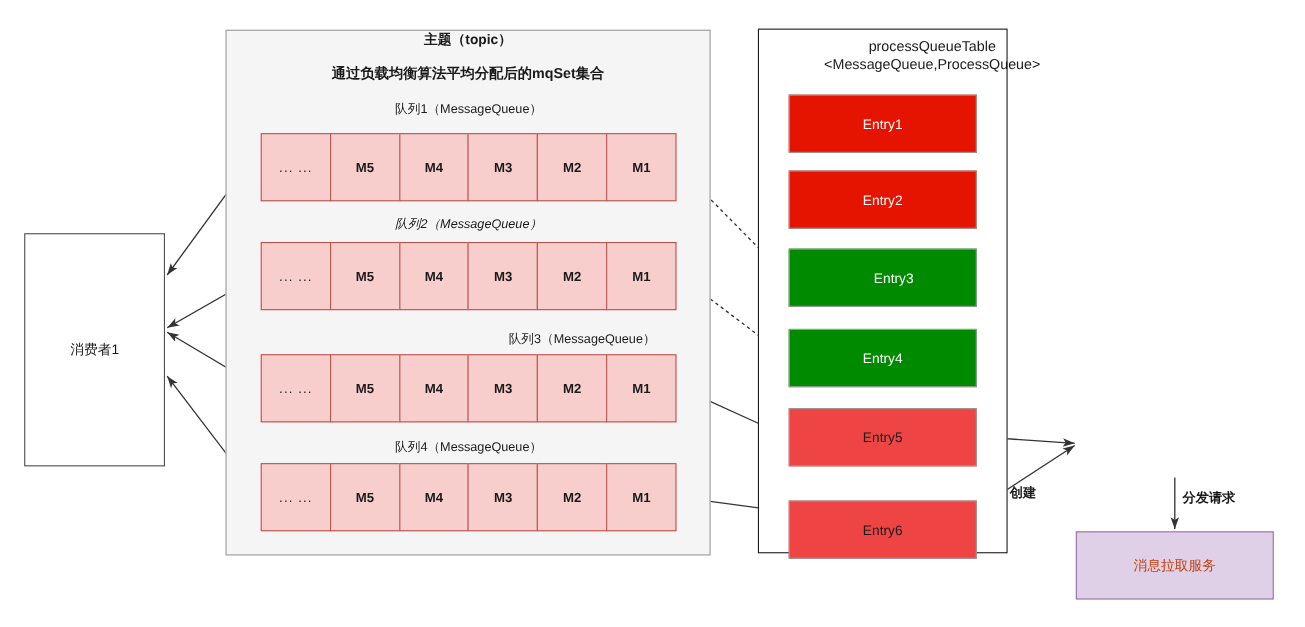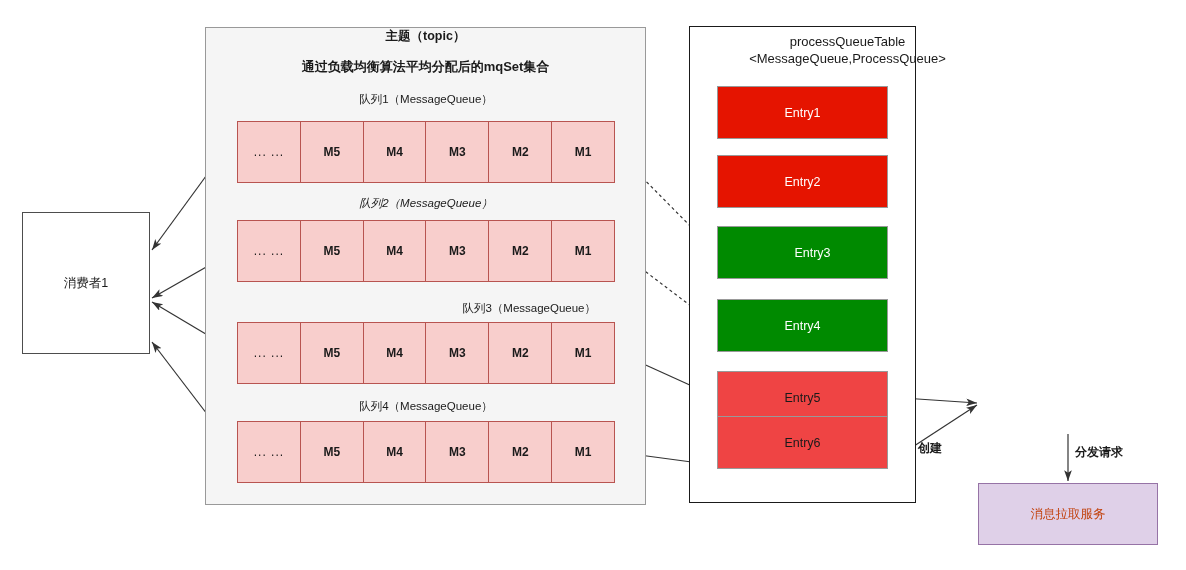--- a/index.html
+++ b/index.html
@@ -15,21 +15,21 @@
     position: relative;
     width: 1186px;
     height: 570px;
     background: #ffffff;
     overflow: hidden;
   }
   .abs { position: absolute; box-sizing: border-box; }
 
   
   .consumer-box {
-    left: 22px; top: 212px; width: 128px; height: 142px;
+    left: 22px; top: 212px; width: 128px; height: 212px;
     background: #ffffff;
     border: 1.4px solid #4d4d4d;
     display: flex; align-items: center; justify-content: center;
     font-size: 12.5px; color: #1a1a1a;
   }
 
   
   .topic-box {
     left: 205px; top: 27px; width: 441px; height: 478px;
     background: #f5f5f5;
@@ -213,21 +213,21 @@
   </div>
   <div class="abs entry green" style="top:226px;padding-left:20px;">
     <span>Entry3</span>
   </div>
   <div class="abs entry green" style="top:299px;">
     <span>Entry4</span>
   </div>
   <div class="abs entry yellow" style="top:371px;">
     <span>Entry5</span>
   </div>
-  <div class="abs entry yellow" style="top:416px;align-items:center;">
+  <div class="abs entry yellow" style="top:455px;align-items:center;">
     <span>Entry6</span>
   </div>
 
   <div class="abs pull-box">
     <span>消息拉取服务</span>
   </div>
 
   <div class="abs edge-label" style="left:918px; top:440px;text-align:center;">创建</div>
   <div class="abs edge-label" style="left:1075px; top:444px;">分发请求</div>
 

